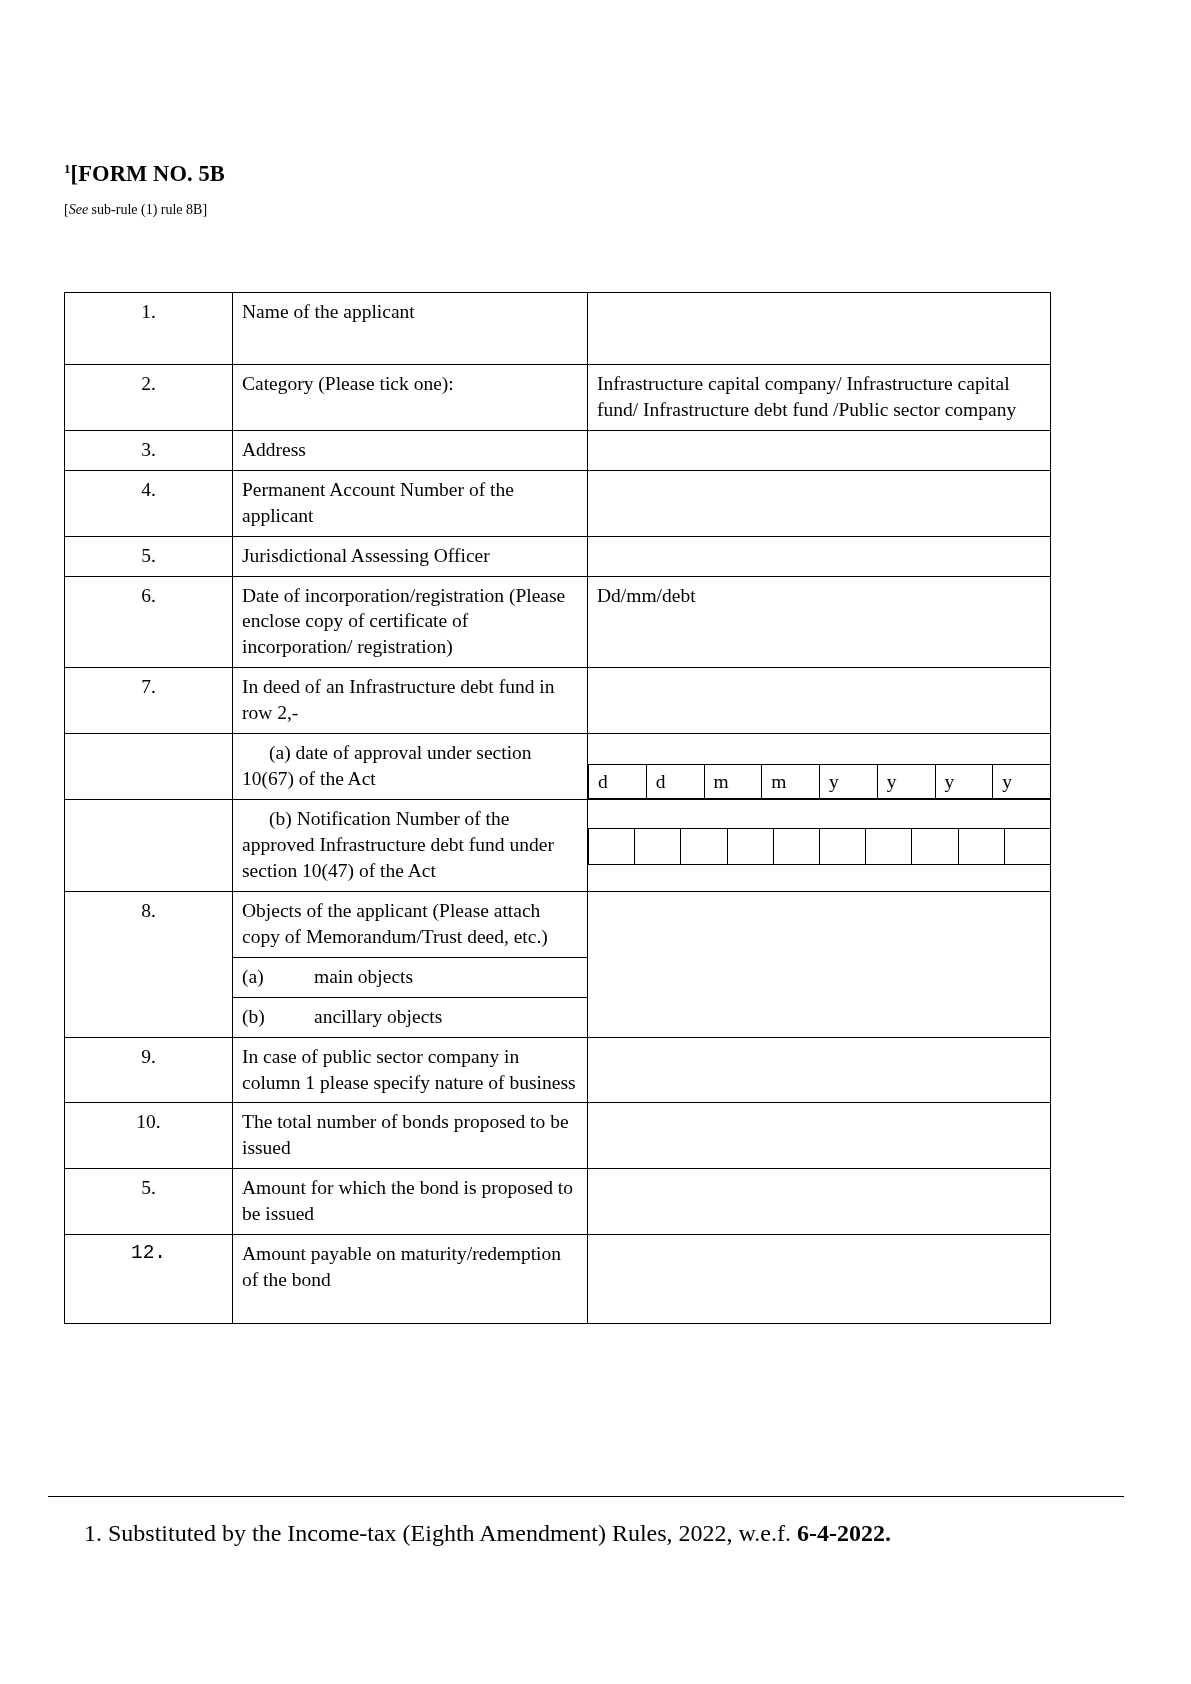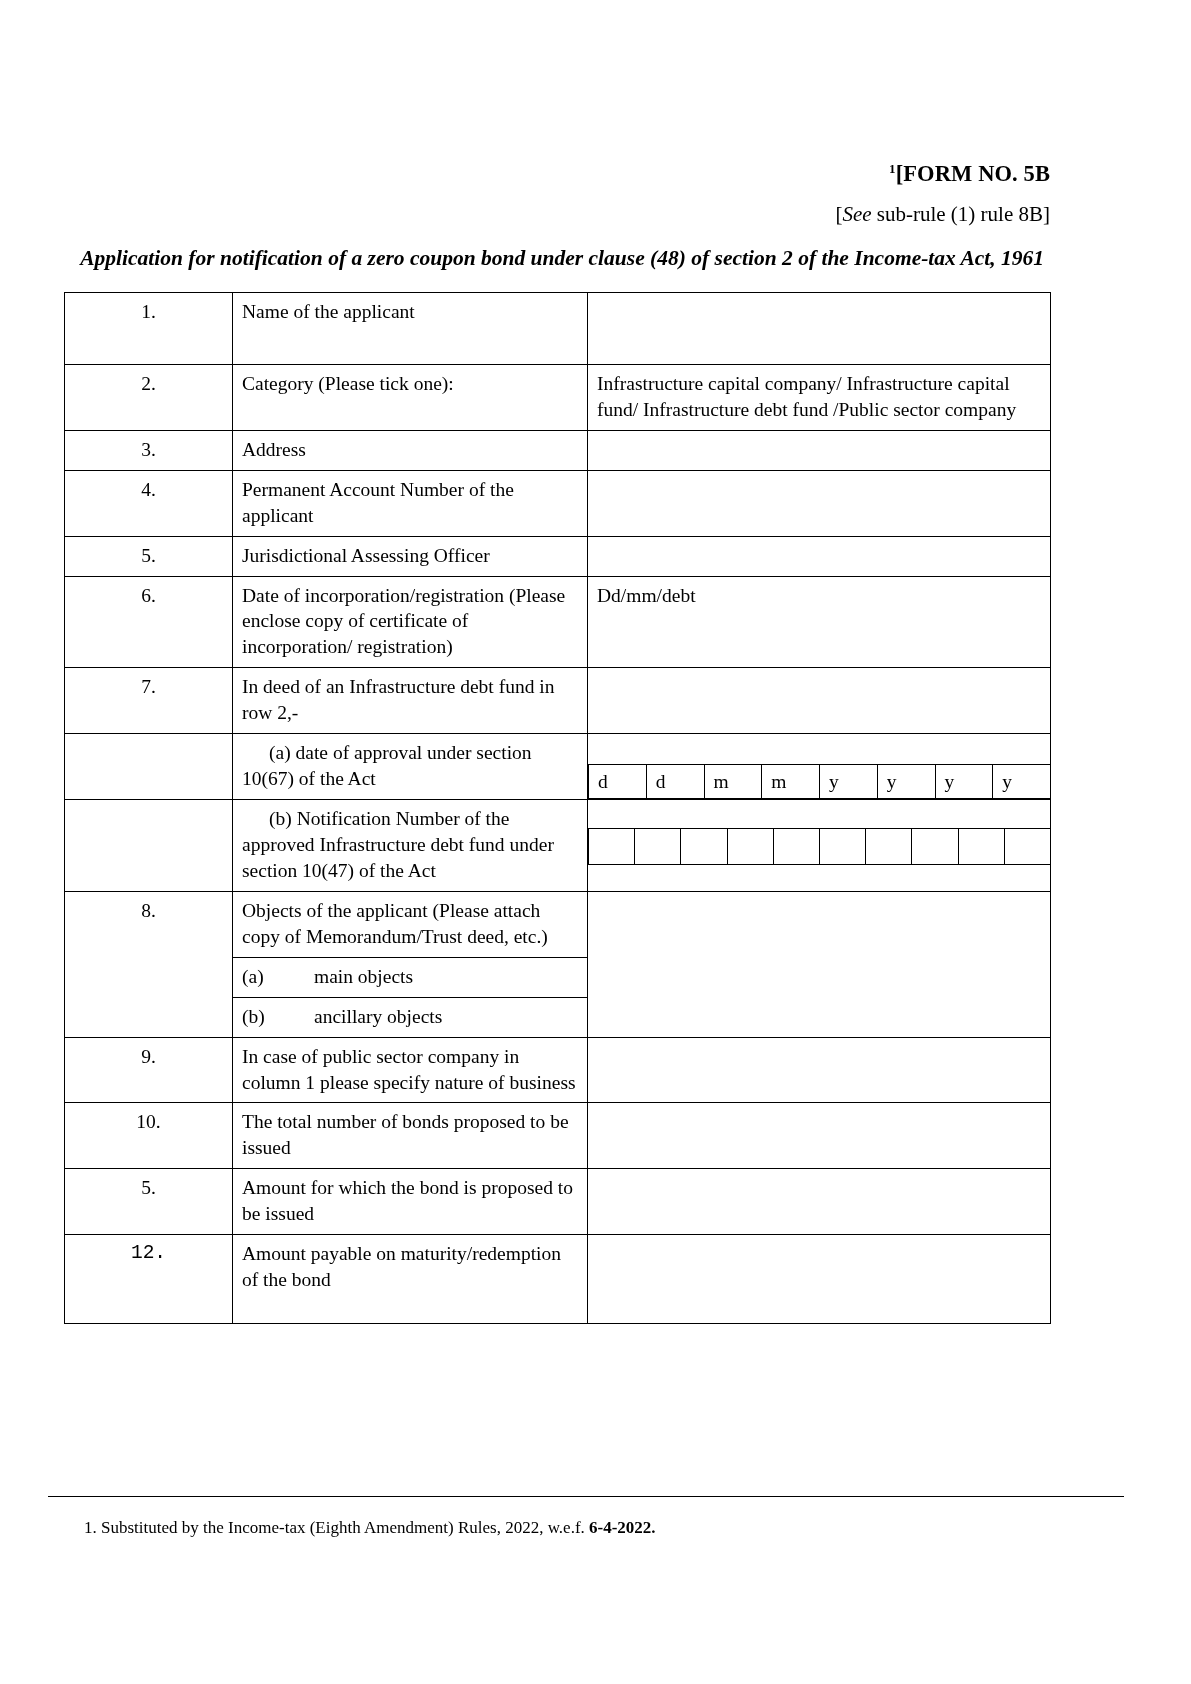--- a/index.html
+++ b/index.html
@@ -21,37 +21,37 @@
     height: 1684px;
     box-sizing: border-box;
   }
 
   
   .heading-block {
     position: absolute;
     left: 64px;
     top: 160px;
     width: 986px;
-    text-align: right;
+    text-align: left;
   }
   .form-title {
     font-size: 22.5px;
     font-weight: bold;
     line-height: 1.25;
     margin: 0;
     letter-spacing: 0.1px;
   }
   .form-title sup {
     font-size: 13px;
     font-weight: bold;
     vertical-align: super;
     line-height: 0;
   }
   .see-line {
-    font-size: 21px;
+    font-size: 14px;
     line-height: 1.3;
     margin: 13px 0 0 0;
   }
   .see-line .it { font-style: italic; }
   .app-line {
     font-size: 21.5px;
     font-weight: bold;
     font-style: italic;
     line-height: 1.32;
     margin: 16px 0 0 0;
@@ -129,34 +129,33 @@
     top: 1496px;
     width: 1076px;
     height: 0;
     border-top: 1.6px solid #000000;
   }
   .footnote {
     position: absolute;
     left: 84px;
     top: 1517px;
     width: 1020px;
-    font-size: 17px;
+    font-size: 24px;
     line-height: 1.35;
   }
   .footnote b { font-weight: bold; }
 </style>
 </head>
 <body>
 
 <div class="page">
 
   <div class="heading-block">
     <div class="form-title"><sup>1</sup><span>[FORM NO. 5B</span></div>
     <div class="see-line"><span>[</span><span class="it">See</span><span> sub-rule (1) rule 8B]</span></div>
-    <div class="app-line">Application for notification of a zero coupon bond under clause (48) of section 2 of the Income-tax Act, 1961</div>
   </div>
 
   <table class="form-table">
     <colgroup>
       <col class="col-num">
       <col class="col-desc">
       <col class="col-val">
     </colgroup>
     <tbody>
 

